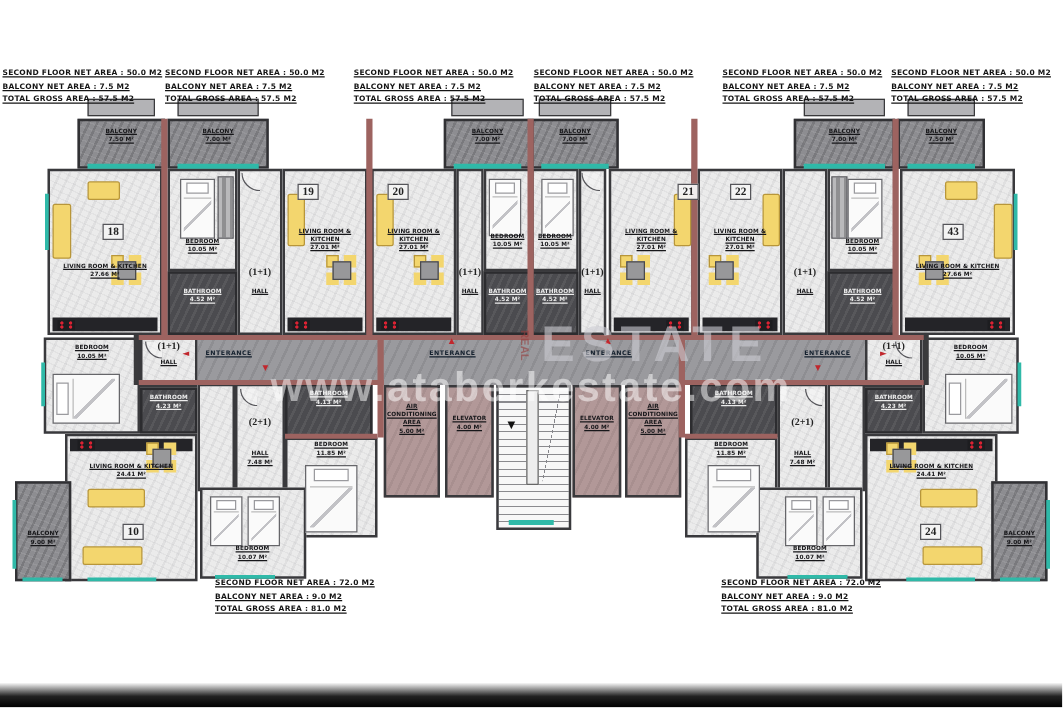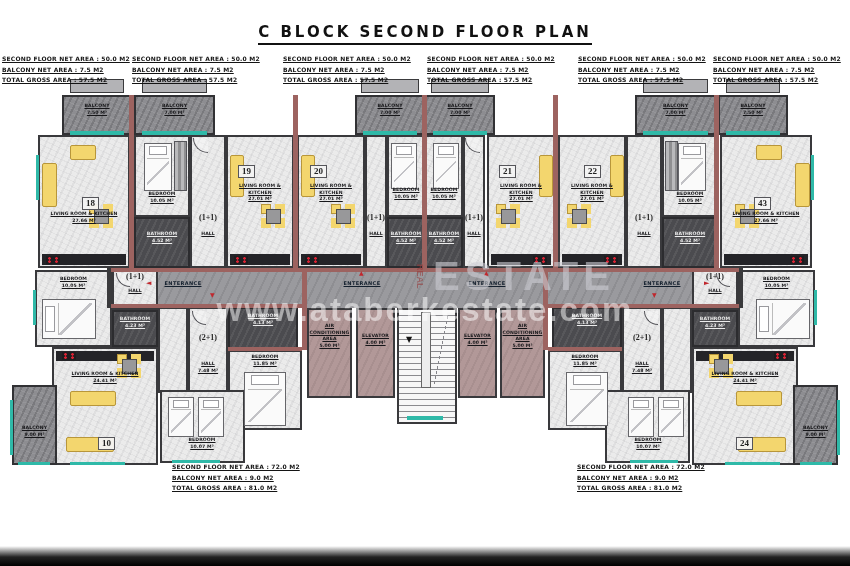--- a/index.html
+++ b/index.html
@@ -30,21 +30,21 @@
   .wallseg{background:#3a3a3c;z-index:2;}
   .teal{background:#2fb9a8;z-index:3;}
   .lbl{position:absolute;font:bold 4.6px/1.45 "DejaVu Sans",sans-serif;color:#17171a;
         text-align:center;letter-spacing:.1px;z-index:5;}
   .lbl div{text-decoration:underline;}
   .lbl.lt{color:#ececec;}
   .type{position:absolute;font:bold 8px "Liberation Serif",serif;color:#222;text-align:center;z-index:5;}
   .hall1{position:absolute;font:bold 4.6px "DejaVu Sans",sans-serif;color:#17171a;
         text-decoration:underline;text-align:center;z-index:5;}
   .unitbox{position:absolute;font:bold 9px/11px "Liberation Serif",serif;color:#222;
-        background:rgba(243,243,243,.95);border:1px solid #55555a;padding:0 3px;z-index:5;margin-top:18px;}
+        background:rgba(243,243,243,.95);border:1px solid #55555a;padding:0 3px;z-index:5;}
   .ent{position:absolute;font:bold 5px "DejaVu Sans",sans-serif;color:#14202e;
         text-decoration:underline;text-align:center;letter-spacing:.4px;z-index:6;}
   .arrow{position:absolute;color:#c1272d;font-weight:bold;z-index:6;font-family:"DejaVu Sans",sans-serif;}
   .bedv,.bedh{position:absolute;background:#fafafa;border:1px solid #66666a;z-index:3;}
   .bedv::before{content:"";position:absolute;left:15%;right:15%;top:4%;height:16%;background:#fff;border:1px solid #9a9a9e;}
   .bedv::after{content:"";position:absolute;left:8%;right:8%;top:30%;bottom:6%;border-top:1px solid #bbb;
         background:linear-gradient(135deg,transparent 47%,#c2c2c6 47% 53%,transparent 53%);}
   .bedh::before{content:"";position:absolute;top:15%;bottom:15%;left:3%;width:16%;background:#fff;border:1px solid #9a9a9e;}
   .bedh::after{content:"";position:absolute;top:8%;bottom:8%;left:28%;right:6%;border-left:1px solid #bbb;
         background:linear-gradient(135deg,transparent 47%,#c2c2c6 47% 53%,transparent 53%);}
@@ -76,23 +76,20 @@
   .wm-url{position:absolute;left:0;top:206px;width:830px;text-align:center;z-index:8;pointer-events:none;
         font:bold 33px "Liberation Sans",sans-serif;letter-spacing:2px;color:rgba(255,255,255,.5);}
   .botbar{position:absolute;left:0;top:546px;width:850px;height:20px;z-index:9;
         background:linear-gradient(to bottom,rgba(0,0,0,0) 0%,#222 55%,#000 100%);}
 </style>
 </head>
 <body>
 
 <div class="page">
 
-  <div class="title">
-    <span>C BLOCK SECOND FLOOR PLAN</span>
-  </div>
 
   <div class="info" style="left:2px;top:54px;">
     <div>SECOND FLOOR NET AREA : 50.0 M2</div>
     <div>BALCONY NET AREA : 7.5 M2</div>
     <div>TOTAL GROSS AREA : 57.5 M2</div>
   </div>
   <div class="info" style="left:132px;top:54px;">
     <div>SECOND FLOOR NET AREA : 50.0 M2</div>
     <div>BALCONY NET AREA : 7.5 M2</div>
     <div>TOTAL GROSS AREA : 57.5 M2</div>
@@ -208,21 +205,21 @@
     <div class="unitbox" style="left:228px;top:62px;">19</div>
     <div class="lbl" style="left:218px;top:98px;width:64px;">
       <div>LIVING ROOM &amp; KITCHEN</div>
         <div>27.01 M²</div>
       </div>
     <div class="unitbox" style="left:300px;top:62px;">20</div>
     <div class="lbl" style="left:289px;top:98px;width:64px;">
       <div>LIVING ROOM &amp; KITCHEN</div>
         <div>27.01 M²</div>
       </div>
-    <div class="unitbox" style="left:489px;top:62px;font-family:Liberation Serif, serif;">21</div>
+    <div class="unitbox" style="left:532px;top:62px;font-family:Liberation Serif, serif;">21</div>
     <div class="lbl" style="left:479px;top:98px;width:64px;">
       <div>LIVING ROOM &amp; KITCHEN</div>
         <div>27.01 M²</div>
       </div>
     <div class="unitbox" style="left:574px;top:62px;">22</div>
     <div class="lbl" style="left:550px;top:98px;width:64px;">
       <div>LIVING ROOM &amp; KITCHEN</div>
         <div>27.01 M²</div>
       </div>
     <div class="unitbox" style="left:744px;top:94px;">43</div>

